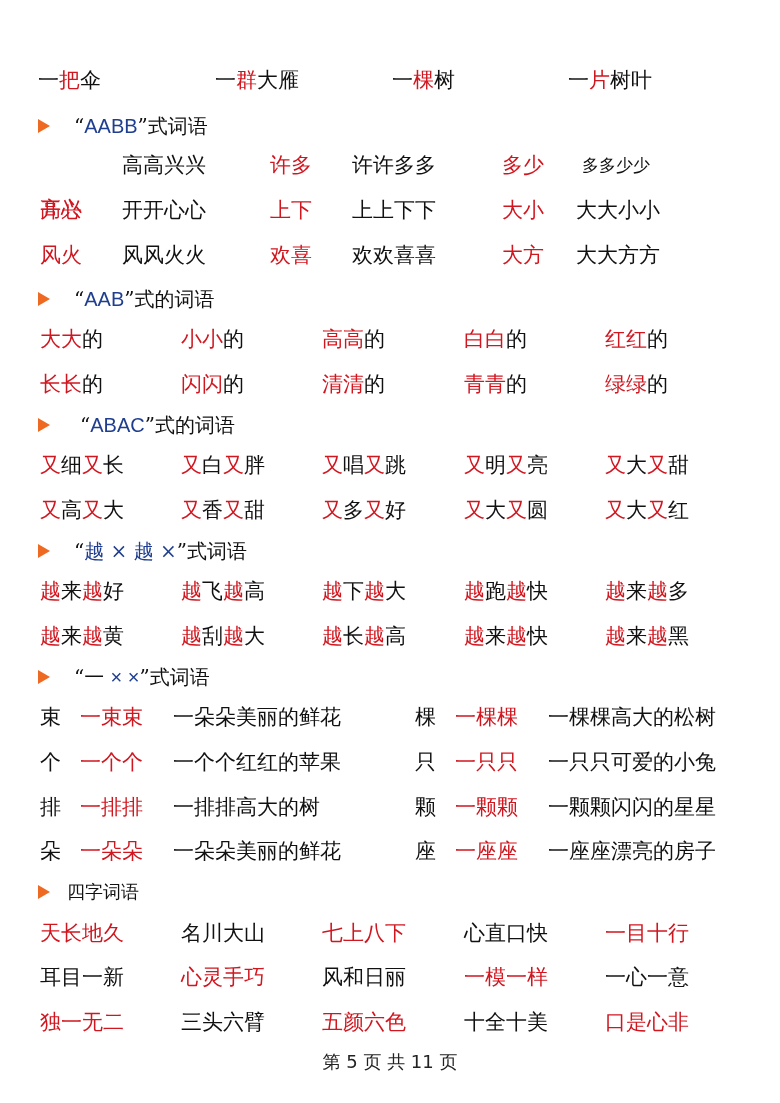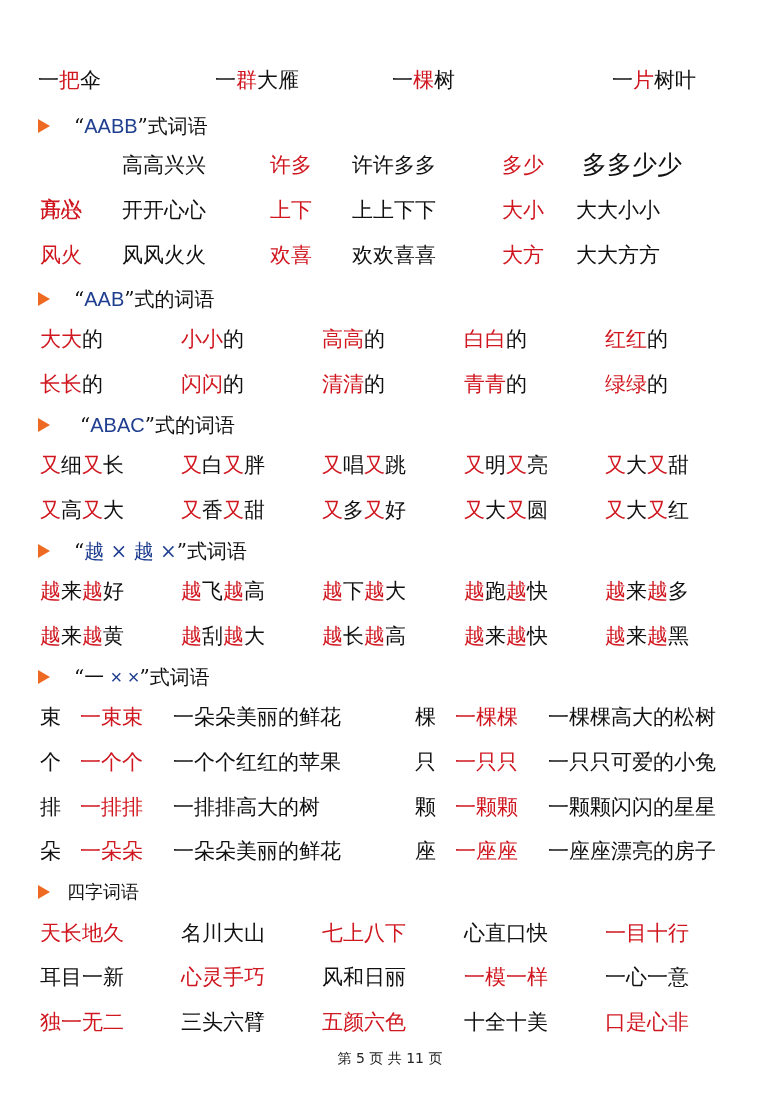--- a/index.html
+++ b/index.html
@@ -8,44 +8,44 @@
   .red { color:#d0161f; }
   .blue { color:#1f3e8f; font-family:"Liberation Sans","DejaVu Sans",sans-serif; }
   .row { position:absolute; left:0; width:736px; height:30px; font-size:21px; line-height:30px;text-align:center; }
   .cell { position:absolute; top:0; white-space:nowrap; }
   .heading { position:absolute; left:0; width:780px; height:28px; font-size:20px; line-height:28px; }
   .arrow { position:absolute; left:38px; top:7px; width:0; height:0;
            border-top:7px solid transparent; border-bottom:7px solid transparent;
            border-left:12px solid #ee6a22; }
   .htext { position:absolute; left:74px; top:0; white-space:nowrap; }
   .footer { position:absolute; left:0; width:780px; top:1050px; text-align:center;
-            font-size:14px; font-family:"DejaVu Sans","Liberation Sans",sans-serif; color:#222; }
+            font-size:18px; font-family:"DejaVu Sans","Liberation Sans",sans-serif; color:#222; }
 </style>
 </head>
 <body>
 
 <div class="row" style="top:65px;">
   <span class="cell" style="left:38px;"><span>一</span><span class="red">把</span><span>伞</span></span>
   <span class="cell" style="left:215px;"><span>一</span><span class="red">群</span><span>大雁</span></span>
   <span class="cell" style="left:392px;"><span>一</span><span class="red">棵</span><span>树</span></span>
-  <span class="cell" style="left:568px;margin-left:44px;"><span>一</span><span class="red">片</span><span>树叶</span></span>
+  <span class="cell" style="left:568px;"><span>一</span><span class="red">片</span><span>树叶</span></span>
 </div>
 
 <div class="heading" style="top:112px;">
   <span class="arrow"></span>
   <span class="htext"><span>“</span><span class="blue">AABB</span><span>”</span><span>式词语</span></span>
 </div>
 
 <div class="row" style="top:150px;">
   <span class="cell red" style="left:40px;margin-top:44px;">高兴</span>
   <span class="cell" style="left:122px;">高高兴兴</span>
   <span class="cell red" style="left:270px;">许多</span>
   <span class="cell" style="left:352px;">许许多多</span>
   <span class="cell red" style="left:502px;">多少</span>
-  <span class="cell" style="left:582px;font-size:25px;">多多少少</span>
+  <span class="cell" style="left:582px;font-size:17px;">多多少少</span>
 </div>
 <div class="row" style="top:195px;">
   <span class="cell red" style="left:40px;">开心</span>
   <span class="cell" style="left:122px;">开开心心</span>
   <span class="cell red" style="left:270px;">上下</span>
   <span class="cell" style="left:352px;">上上下下</span>
   <span class="cell red" style="left:502px;">大小</span>
   <span class="cell" style="left:576px;">大大小小</span>
 </div>
 <div class="row" style="top:240px;">

